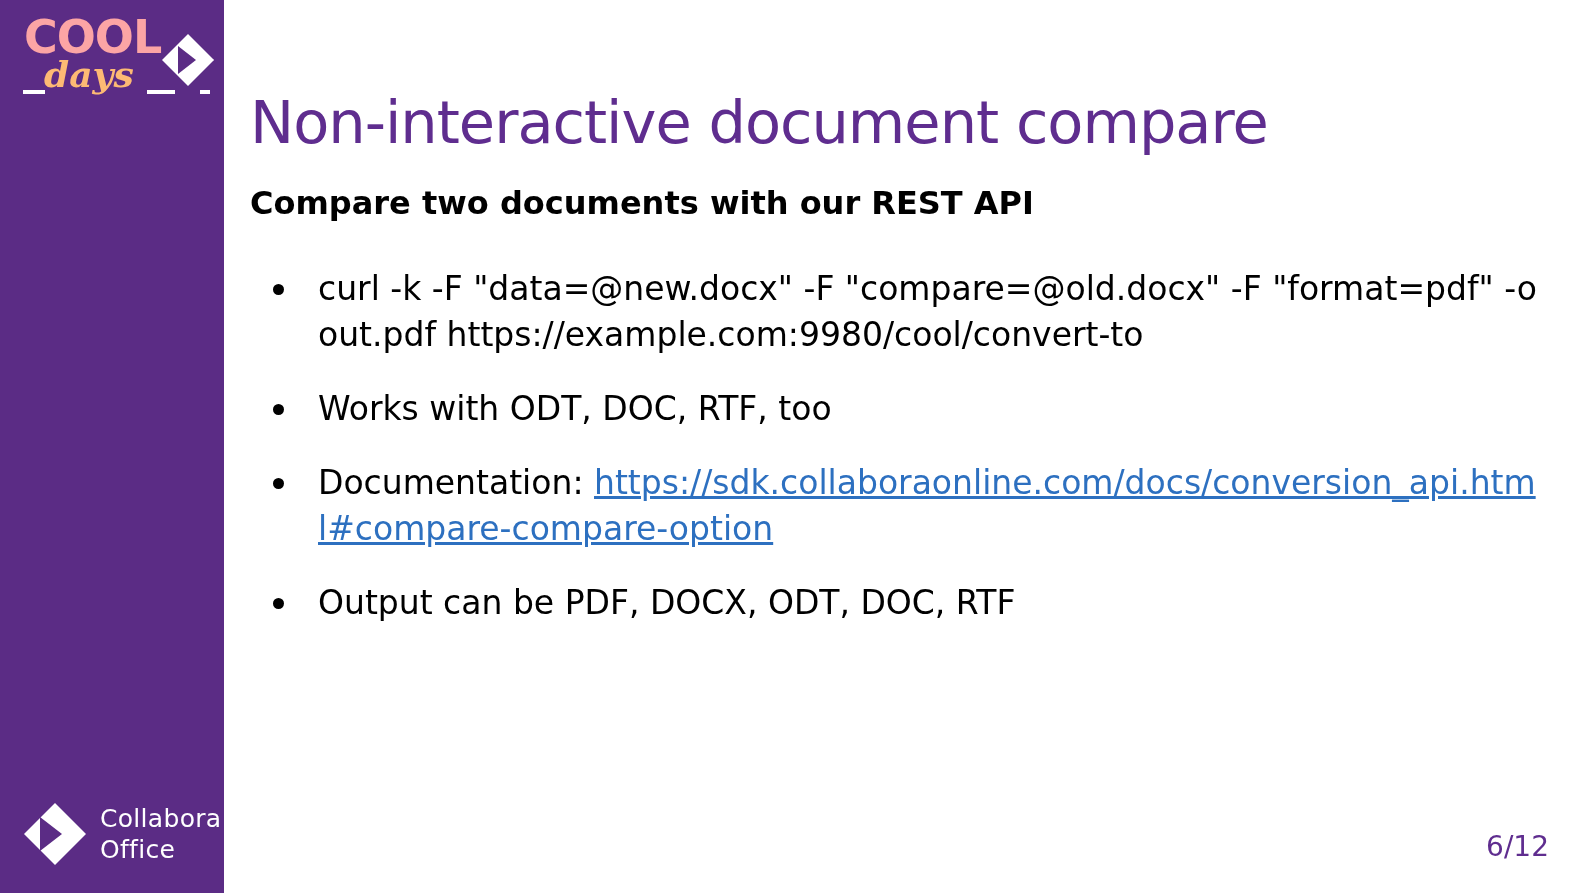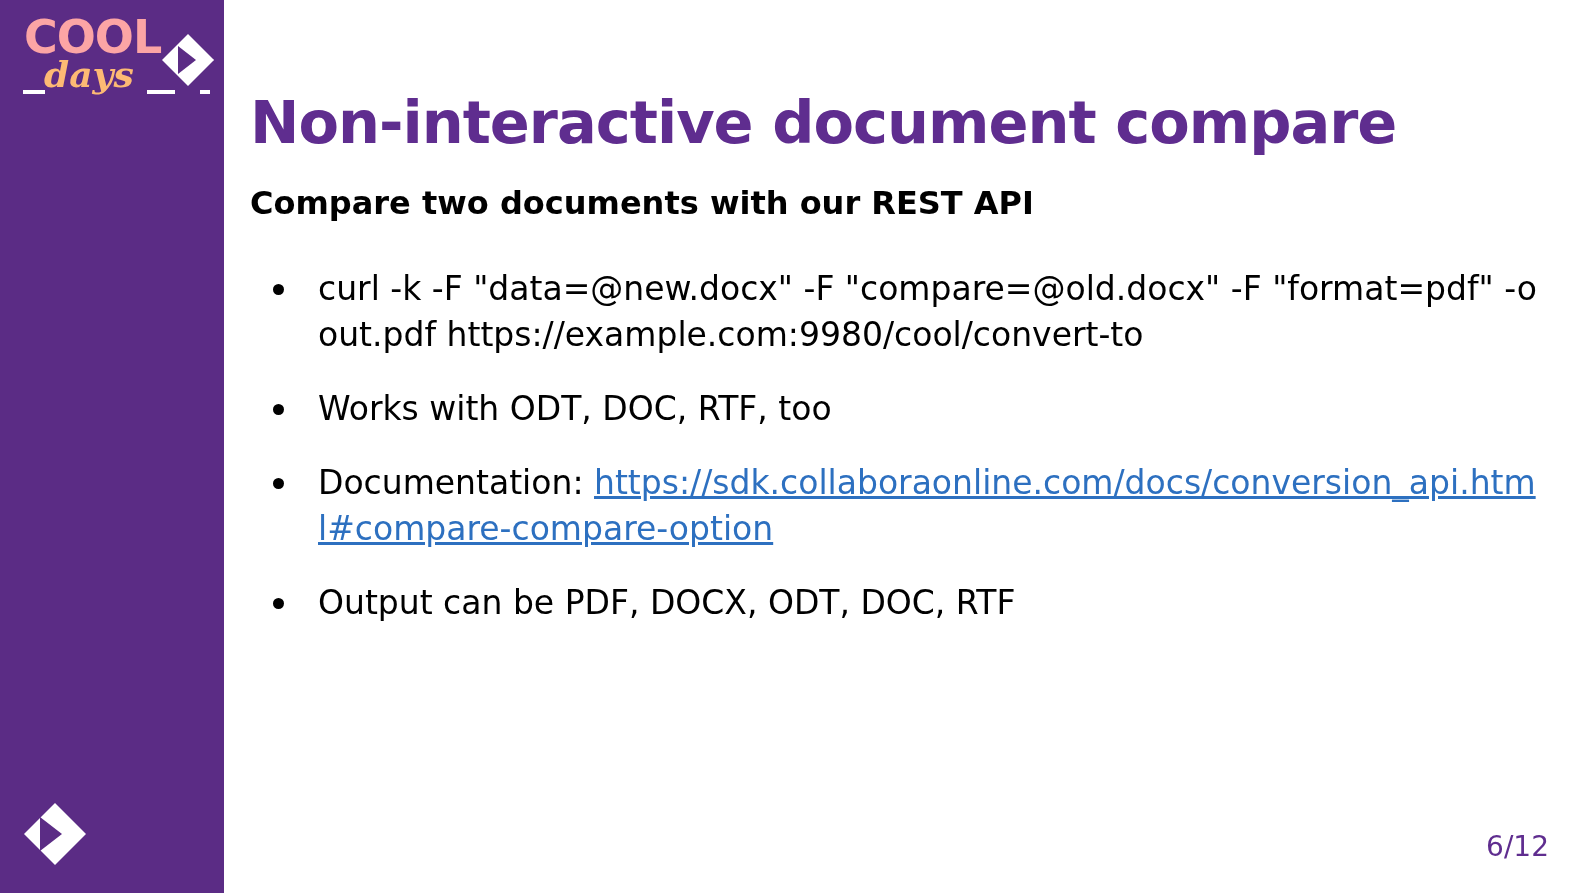--- a/index.html
+++ b/index.html
@@ -113,21 +113,21 @@
   }
 
   
   .title {
     position: absolute;
     left: 250px;
     top: 48px;
     width: 1300px;
     color: #5f2d8f;
     font-family: "DejaVu Sans", sans-serif;
-    font-weight: bold;
+    font-weight: normal;
     font-size: 59px;
     line-height: 70px;
     letter-spacing: -1px;
     white-space: nowrap;
   }
 
   
   .content {
     position: absolute;
     left: 250px;
@@ -209,20 +209,24 @@
       </div>
     </div>
 
     <div class="collabora-logo">
       <div class="collabora-mark">
         <svg width="66" height="66" viewBox="0 0 66 66">
           <polygon points="33,2 64,33 33,64 2,33" fill="#ffffff"></polygon>
           <polygon points="18,16 18,50 40,33" fill="#5b2c85"></polygon>
         </svg>
       </div>
+      <div class="collabora-text">
+        <div>Collabora</div>
+        <div>Office</div>
+      </div>
     </div>
   </div>
 
   <h1 class="title">Non-interactive document compare</h1>
 
   <div class="content">
     <div class="subtitle">Compare two documents with our REST API</div>
 
     <ul class="bullet-list">
       <li class="bullet-item">

